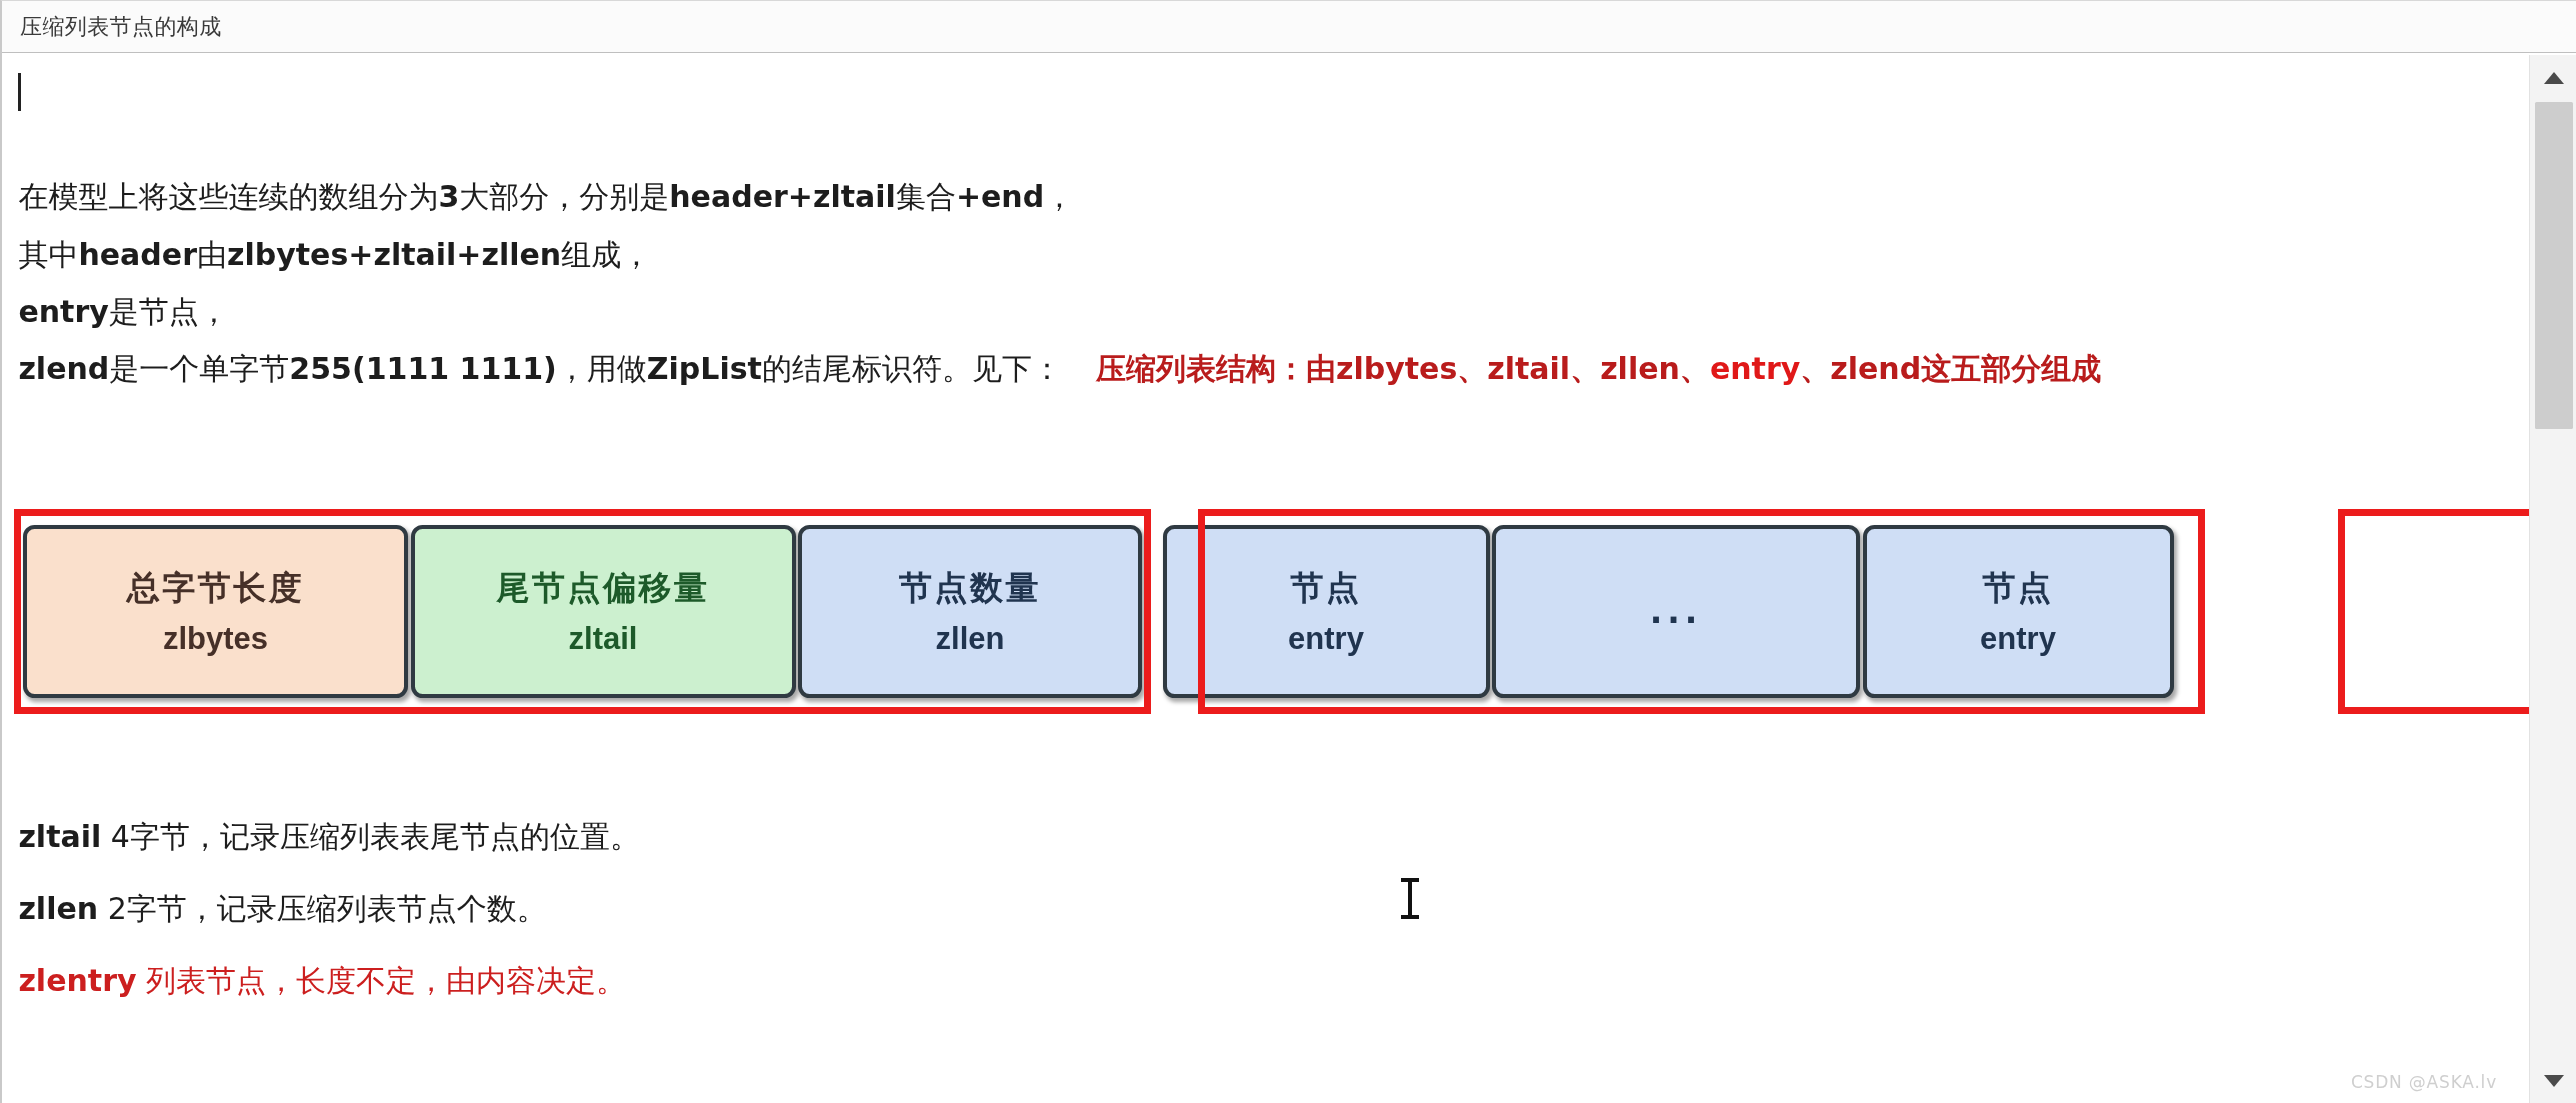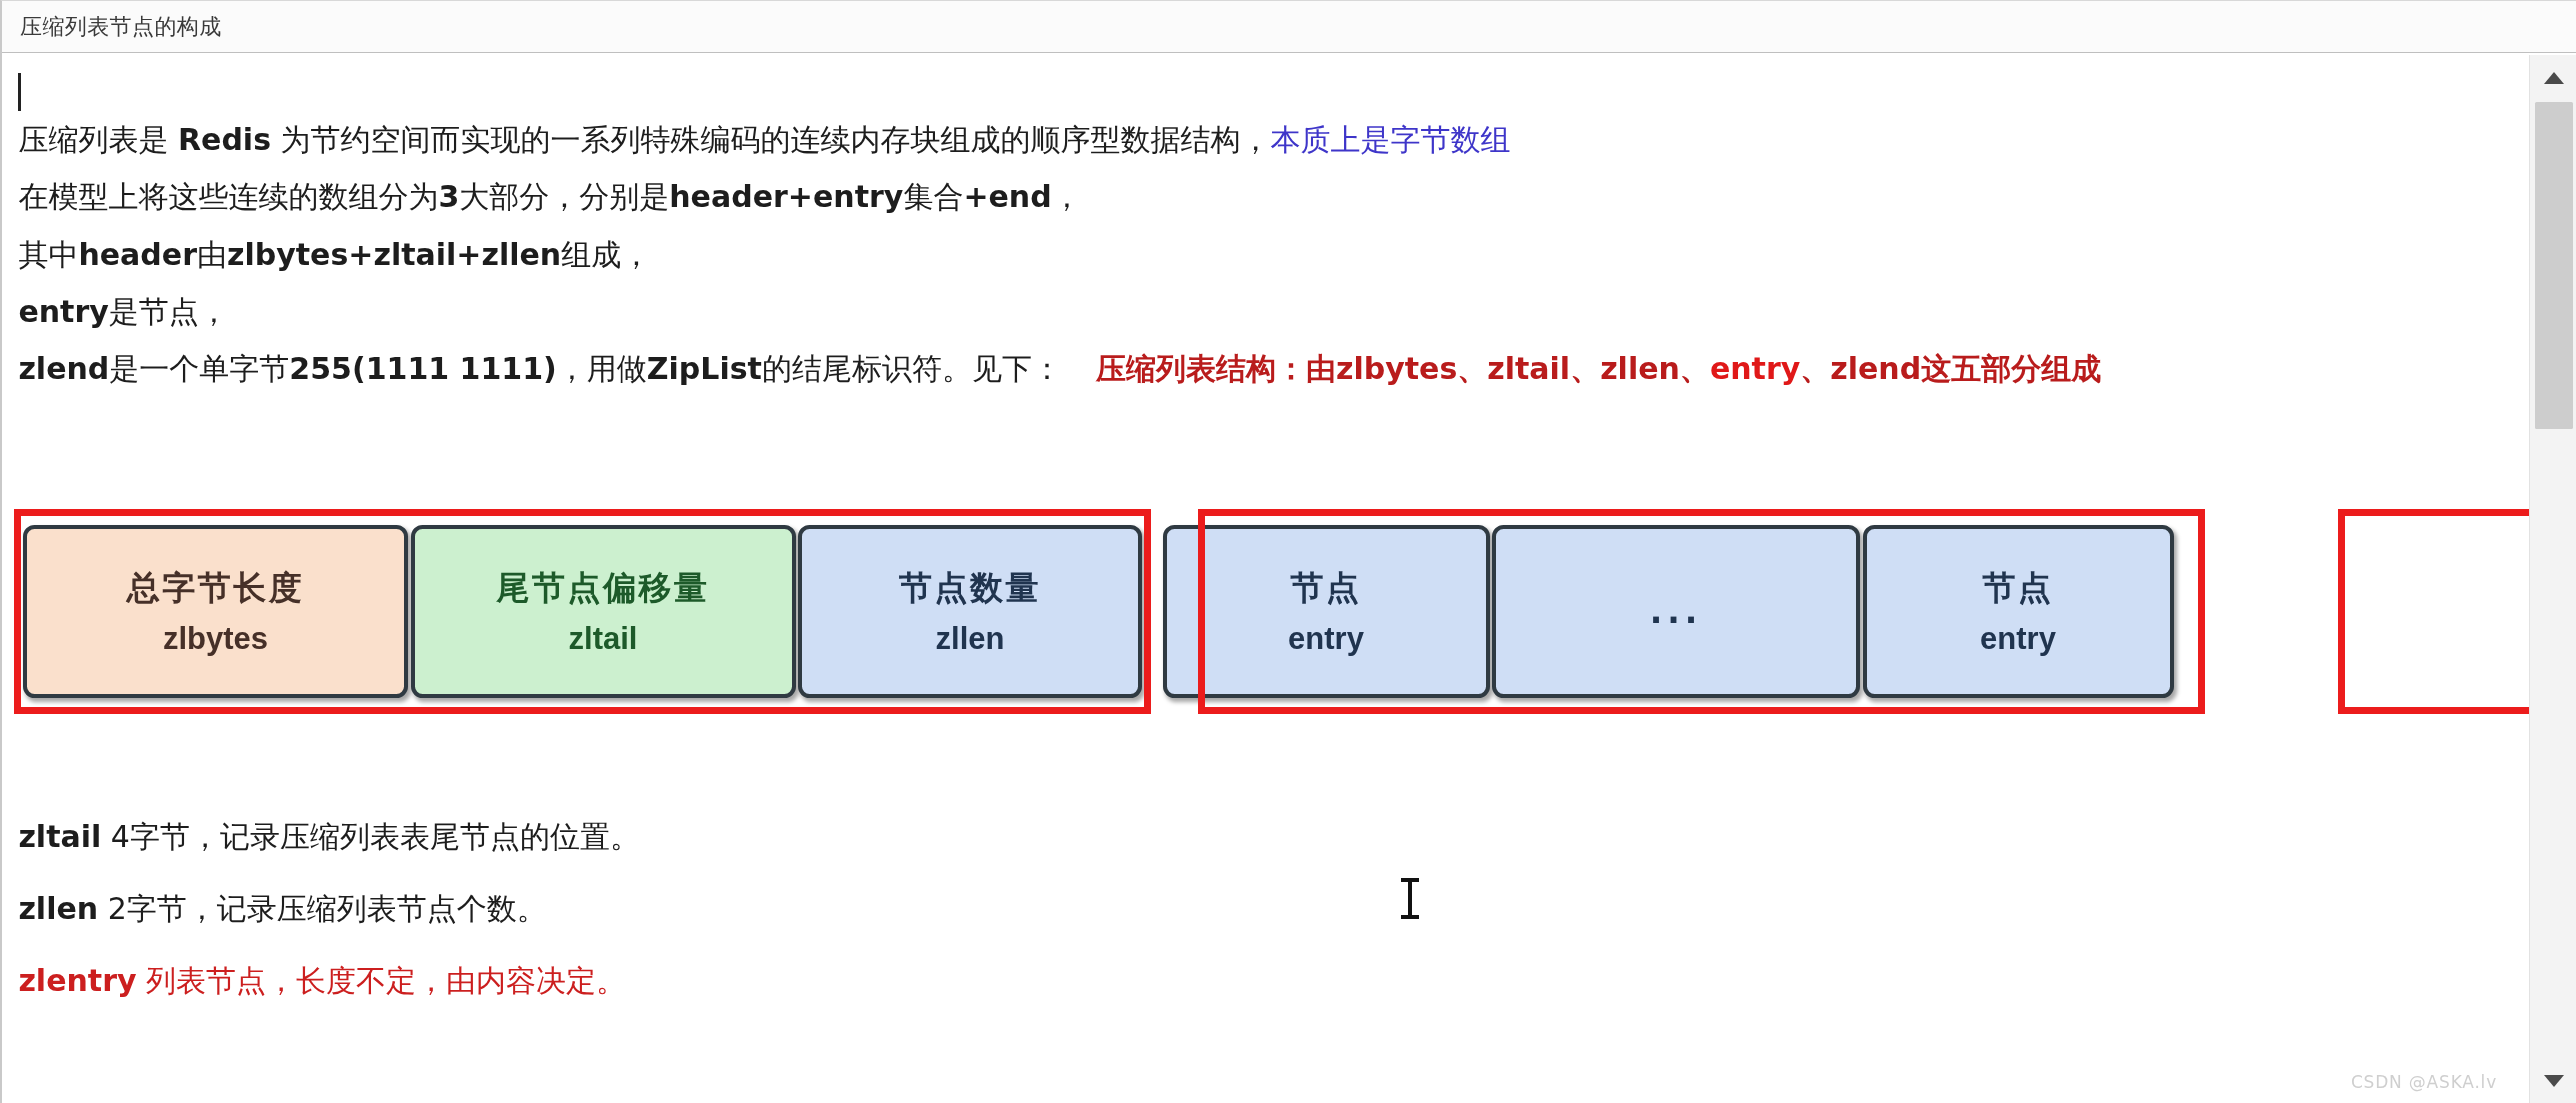--- a/index.html
+++ b/index.html
@@ -180,26 +180,23 @@
 <div id="app">
 
   <div class="titlebar">
     <span class="title">压缩列表节点的构成</span>
   </div>
 
   <div class="content">
 
     <div class="caret"></div>
 
-    <div class="doc-line" style="top:67px;">
-      <span>压缩列表是 </span><span class="b">Redis</span><span> 为节约空间而实现的一系列特殊编码的连续内存块组成的顺序型数据结构，</span><span class="blue">本质上是字节数组</span>
-    </div>
 
     <div class="doc-line" style="top:124px;">
-      <span>在模型上将这些连续的数组分为</span><span class="b">3</span><span>大部分，分别是</span><span class="b">header+entry</span><span>集合</span><span class="b">+end</span><span>，</span>
+      <span>在模型上将这些连续的数组分为</span><span class="b">3</span><span>大部分，分别是</span><span class="b">header+zltail</span><span>集合</span><span class="b">+end</span><span>，</span>
     </div>
 
     <div class="doc-line" style="top:182px;">
       <span>其中</span><span class="b">header</span><span>由</span><span class="b">zlbytes+zltail+zllen</span><span>组成，</span>
     </div>
 
     <div class="doc-line" style="top:239px;">
       <span class="b">entry</span><span>是节点，</span>
     </div>
 

